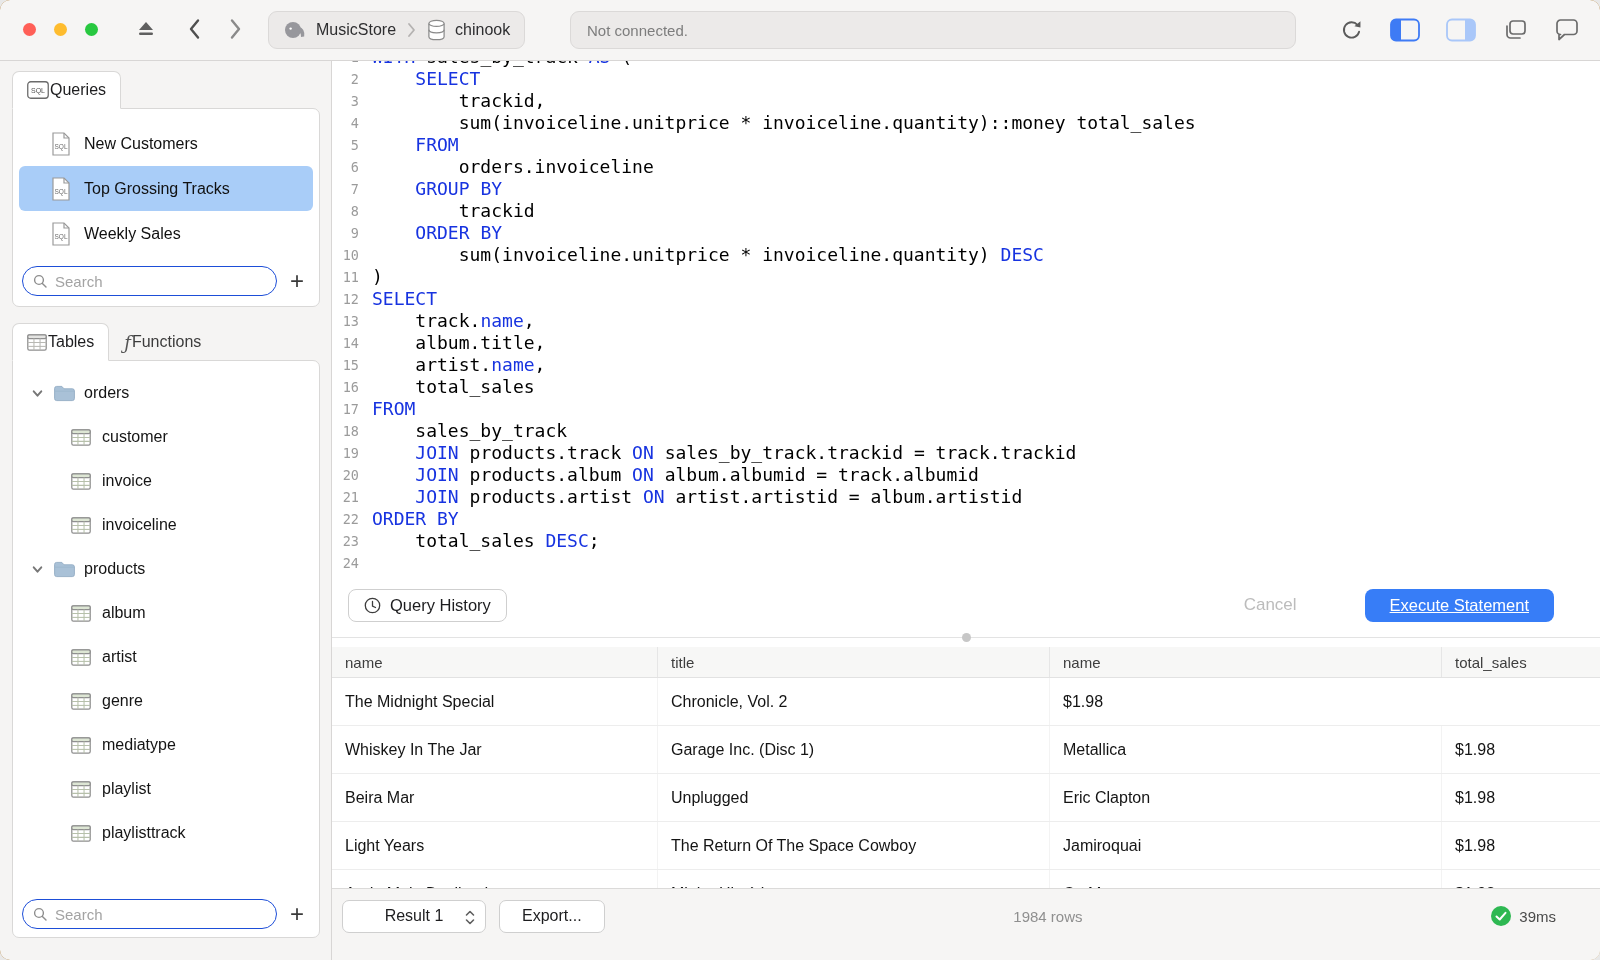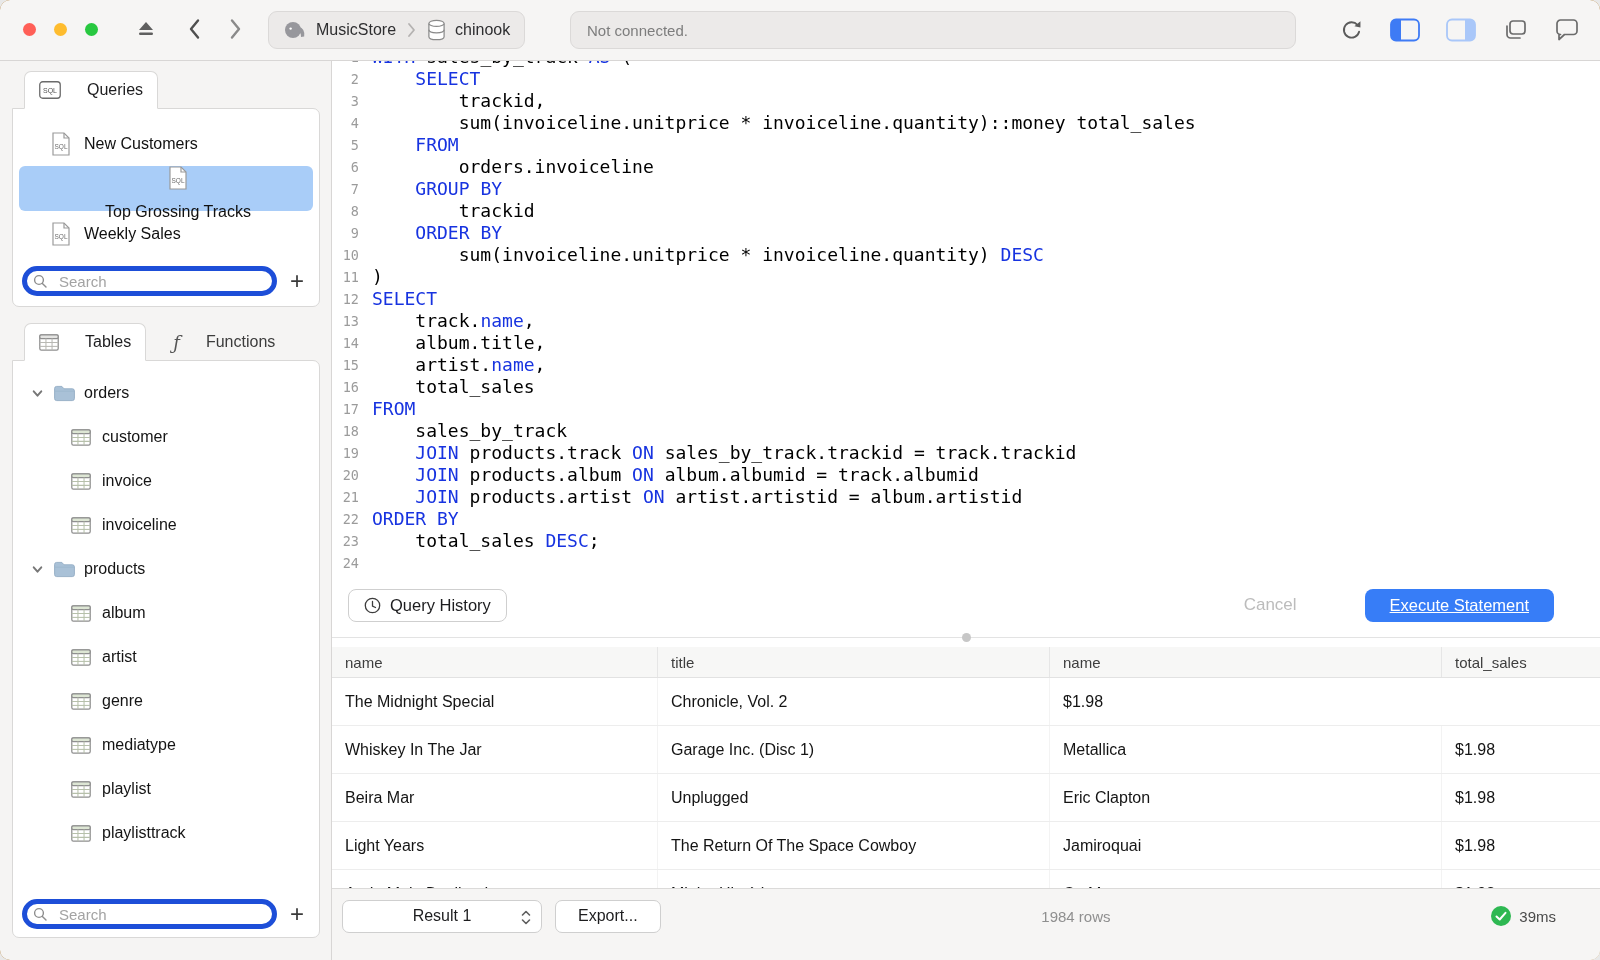--- a/index.html
+++ b/index.html
@@ -20,35 +20,35 @@
               background:#eceae9;border:1px solid #dbd9d8;border-radius:9px;padding:0 14px;gap:11px;}
   .crumb{display:flex;align-items:center;gap:9px;font-size:16px;color:#2e2e30;}
   .status-field{position:absolute;left:570px;top:11px;width:726px;height:38px;box-sizing:border-box;
                 background:#eceae9;border:1px solid #dbd9d8;border-radius:9px;display:flex;align-items:center;
                 padding:8px 16px;font-size:15px;color:#7d7d7d;}
   .tb-right{position:absolute;right:20px;top:0;height:60px;display:flex;align-items:center;gap:26px;}
 
   
   .sidebar{position:absolute;top:61px;left:0;bottom:0;width:332px;box-sizing:border-box;background:#f5f4f3;
            border-right:1px solid #d8d6d5;display:flex;flex-direction:column;padding:10px 11px 22px 12px;}
-  .tab{display:inline-flex;align-items:center;gap:26px;height:38px;box-sizing:border-box;padding:8px 14px;
+  .tab{display:inline-flex;align-items:center;gap:1px;height:38px;box-sizing:border-box;padding:8px 14px;
        background:#fff;border:1px solid #d9d8d7;border-bottom:1px solid #fff;border-radius:7px 7px 0 0;
-       position:relative;z-index:2;margin-bottom:-1px;font-size:16px;color:#1d1d1f;align-self:flex-start;margin-left:12px;}
+       position:relative;z-index:2;margin-bottom:-1px;font-size:16px;color:#1d1d1f;align-self:flex-start;}
   .tab.inactive{background:transparent;border-color:transparent;color:#3c3c3c;}
   .tabs-row{display:flex;align-items:flex-end;margin-top:16px;}
   .panel{background:#fff;border:1px solid #d9d8d7;border-radius:0 7px 7px 7px;}
   .queries-panel{padding:12px 6px 10px;}
   .tables-panel{flex:1;min-height:0;position:relative;padding:10px 6px 52px;overflow:hidden;box-sizing:border-box;}
   .query-item{display:flex;align-items:center;gap:13px;height:45px;padding:0 8px 0 32px;border-radius:6px;
               font-size:16px;color:#111;}
-  .query-item.selected{background:#a9cdf8;flex-direction:column;}
+  .query-item.selected{background:#a9cdf8;}
   .icn{display:inline-flex;flex:none;}
   .search-row{display:flex;align-items:center;gap:7px;margin-top:10px;padding:0 3px;}
   .search-box{flex:1;position:relative;height:30px;}
-  .search-box input{width:100%;height:30px;box-sizing:border-box;border:5px solid #1d4ed8;border-radius:15px;
+  .search-box input{width:100%;height:30px;box-sizing:border-box;border:1px solid #1d4ed8;border-radius:15px;
                     background:#fff;padding:0 10px 0 32px;font-size:15px;color:#333;outline:none;font-family:inherit;}
   .search-box input::placeholder{color:#a3a3a3;}
   .mag{position:absolute;left:11px;top:8px;}
   .plus-btn{width:26px;height:26px;border:none;background:none;font-size:24px;font-weight:300;color:#3a3a3a;
             line-height:24px;text-align:center;padding:0;font-family:inherit;}
   .tree{margin:0;padding:0;}
   .tree-row{display:flex;align-items:center;height:44px;font-size:16px;color:#141414;}
   .tree-row.folder{padding-left:12px;gap:8px;}
   .tree-row.table{padding-left:52px;gap:11px;}
   .chev{display:inline-flex;width:14px;}
@@ -90,21 +90,21 @@
   .results-body{height:210px;overflow:hidden;}
   .rrow{display:grid;grid-template-columns:326px 392px 392px 1fr;height:47px;border-bottom:1px solid #ededed;}
   .rcell{padding-left:13px;font-size:16px;color:#141414;border-right:1px solid #f3f3f3;height:100%;
          display:flex;align-items:center;box-sizing:border-box;white-space:nowrap;overflow:hidden;}
   .rcell:last-child{border-right:none;}
 
   
   .statusbar{height:72px;flex:none;background:#f6f5f4;border-top:1px solid #dbdad9;box-sizing:border-box;
              padding:10px 44px 0 10px;}
   .sb-row{display:flex;align-items:center;gap:13px;height:34px;}
-  .select-btn{position:relative;width:200px;height:33px;background:#fff;border:1px solid #cfcfcf;border-radius:7px;
+  .select-btn{position:relative;width:144px;height:33px;background:#fff;border:1px solid #cfcfcf;border-radius:7px;
               display:flex;align-items:center;justify-content:center;font-size:16px;color:#1d1d1f;font-family:inherit;}
   .updown{position:absolute;right:10px;top:8px;display:inline-flex;}
   .export-btn{height:33px;padding:0 22px;background:#fff;border:1px solid #cfcfcf;border-radius:7px;
               font-size:16px;color:#1d1d1f;font-family:inherit;}
   .rowcount{flex:1;text-align:center;font-size:15px;color:#8f8f8f;}
   .duration{display:flex;align-items:center;gap:8px;font-size:15px;color:#4a4a4a;}
 </style>
 </head>
 <body>
 

